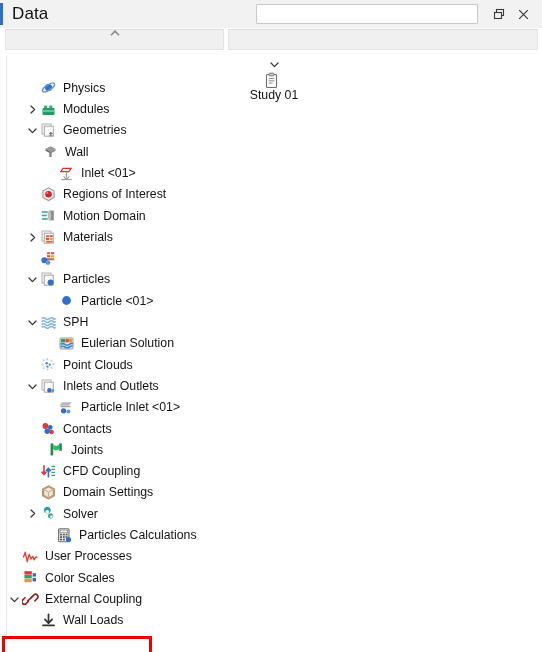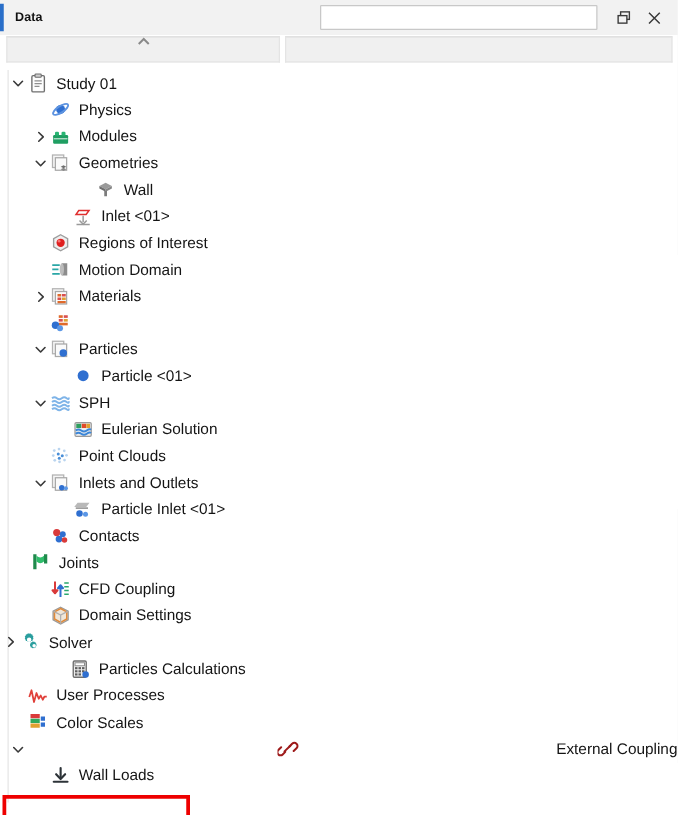--- a/index.html
+++ b/index.html
@@ -38,22 +38,22 @@
     align-items: center;
   }
   #title-accent {
     position: absolute;
     left: 0; top: 3px;
     width: 3px; height: 22px;
     background: #2a6fc9;
   }
   #panel-title {
     margin-left: 12px;
-    font-size: 10px;
-    font-weight: bold;
+    font-size: 17px;
+    font-weight: normal;
     color: #111111;
     letter-spacing: 0.1px;
   }
   #titlebar-spacer { flex: 1; }
 
   #search-input {
     width: 222px;
     height: 20px;
     box-sizing: border-box;
     border: 1px solid #c8c8c8;
@@ -204,21 +204,21 @@
         <path d="M3 6.2 L7 2.2 L11 6.2" fill="none" stroke="#8a8a8a" stroke-width="1.6"></path>
       </svg>
     </div>
     <div class="col" id="col-gap"></div>
     <div class="col" id="col-2"></div>
   </div>
 
   <div id="tree-wrap">
     <div id="tree-guide"></div>
     <div id="tree">
-        <div class="row" style="padding-left: 6px;">
+        <div class="row" style="padding-left: 6px; flex-direction: column;">
           <span class="twisty">
             <svg width="11" height="11" viewBox="0 0 11 11">
               <path d="M2 4 L5.5 7.6 L9 4" fill="none" stroke="#3a3a3a" stroke-width="1.3" stroke-linecap="round" stroke-linejoin="round"></path>
             </svg>
           </span>
           <span class="row-icon">
             <svg width="17" height="17" viewBox="0 0 17 17">
               <rect x="3.5" y="2.5" width="10" height="13" rx="1" fill="#fdfdfd" stroke="#6e6e6e" stroke-width="1.1"></rect>
               <rect x="6" y="1.2" width="5" height="2.6" rx="0.7" fill="#cfcfcf" stroke="#6e6e6e" stroke-width=".9"></rect>
               <path d="M5.6 6.6h5.8M5.6 8.8h5.8M5.6 11h4" stroke="#8e8e8e" stroke-width="1"></path>
@@ -261,21 +261,21 @@
           <span class="row-icon">
             <svg width="17" height="17" viewBox="0 0 17 17">
               <rect x="2" y="2" width="9" height="10" fill="#f6f6f6" stroke="#b2b2b2" stroke-width="1"></rect>
               <rect x="4.3" y="4.2" width="9" height="10" fill="#fafafa" stroke="#a8a8a8" stroke-width="1"></rect>
               <path d="M8.6 13.4l2.2-1.3 2.2 1.3-2.2 1.3z" fill="#8a8a8a"></path>
               <path d="M8.6 11.3l2.2-1.2 2.2 1.2-2.2 1.2z" fill="#6f6f6f"></path>
             </svg>
           </span>
           <span class="row-label">Geometries</span>
         </div>
-        <div class="row" style="padding-left: 60px; align-items: center;">
+        <div class="row" style="padding-left: 26px; align-items: center;">
           <span class="twisty empty"></span>
           <span class="row-icon">
             <svg width="17" height="17" viewBox="0 0 17 17">
               <path d="M8.5 3.2l5 2.6-5 2.6-5-2.6z" fill="#9a9a9a"></path>
               <path d="M3.5 5.8v2l5 2.6v-2z" fill="#6f6f6f"></path>
               <path d="M13.5 5.8v2l-5 2.6v-2z" fill="#868686"></path>
               <rect x="7.4" y="9.6" width="2.2" height="4.4" fill="#7c7c7c"></rect>
             </svg>
           </span>
           <span class="row-label">Wall</span>
@@ -457,21 +457,21 @@
           <span class="row-icon">
             <svg width="17" height="17" viewBox="0 0 17 17">
               <circle cx="5.4" cy="6" r="2.9" fill="#d93a3a"></circle>
               <circle cx="10.2" cy="7.4" r="2.4" fill="#2f6fd0"></circle>
               <circle cx="7.2" cy="11.2" r="2.7" fill="#2f6fd0"></circle>
               <circle cx="11.6" cy="12" r="2.2" fill="#d93a3a"></circle>
             </svg>
           </span>
           <span class="row-label">Contacts</span>
         </div>
-        <div class="row" style="padding-left: 8px;">
+        <div class="row" style="padding-left: 32px;">
           <span class="twisty empty"></span>
           <span class="row-icon">
             <svg width="17" height="17" viewBox="0 0 17 17">
               <rect x="2.6" y="2.4" width="2.6" height="12" fill="#1f8a4c"></rect>
               <path d="M5.2 3.6q3 2.6 6 0v4.6q-3 2.6-6 0z" fill="#2fbd6b"></path>
               <rect x="11.2" y="2.4" width="2.6" height="7.4" fill="#1f8a4c"></rect>
             </svg>
           </span>
           <span class="row-label">Joints</span>
         </div>
@@ -492,21 +492,21 @@
           <span class="twisty empty"></span>
           <span class="row-icon">
             <svg width="17" height="17" viewBox="0 0 17 17">
               <path d="M8.5 1.8l6 3.2v6.8l-6 3.4-6-3.4V5z" fill="#f0e6d8" stroke="#9a9a9a" stroke-width="1.1"></path>
               <path d="M8.5 2.8l4.9 2.7v5.7L8.5 14 3.6 11.2V5.5z" fill="none" stroke="#e08a3a" stroke-width="1.2"></path>
               <path d="M3 5.1l5.5 3 5.6-3M8.5 8.1v6.7" fill="none" stroke="#b0b0b0" stroke-width="1"></path>
             </svg>
           </span>
           <span class="row-label">Domain Settings</span>
         </div>
-        <div class="row" style="">
+        <div class="row" style="padding-left: 24px;">
           <span class="twisty">
             <svg width="11" height="11" viewBox="0 0 11 11">
               <path d="M4 2 L7.6 5.5 L4 9" fill="none" stroke="#3a3a3a" stroke-width="1.3" stroke-linecap="round" stroke-linejoin="round"></path>
             </svg>
           </span>
           <span class="row-icon">
             <svg width="17" height="17" viewBox="0 0 17 17">
               <g fill="#2a9e9e">
                 <path d="M6.4 1.6l.9.3.9-.3.7.8 1 .1.2 1 .7.7-.4.9.4.9-.7.7-.2 1-1 .1-.7.8-.9-.3-.9.3-.7-.8-1-.1-.2-1-.7-.7.4-.9-.4-.9.7-.7.2-1 1-.1z"></path>
               </g>
@@ -555,21 +555,21 @@
             <svg width="17" height="17" viewBox="0 0 17 17">
               <rect x="2.4" y="2.2" width="7.4" height="3.4" fill="#d93a3a"></rect>
               <rect x="2.4" y="6" width="7.4" height="3.4" fill="#2fa85c"></rect>
               <rect x="2.4" y="9.8" width="7.4" height="3.4" fill="#e0a030"></rect>
               <rect x="10.6" y="4.2" width="3.4" height="3.4" fill="#2f6fd0"></rect>
               <rect x="10.6" y="9" width="3.4" height="3.4" fill="#2f6fd0"></rect>
             </svg>
           </span>
           <span class="row-label">Color Scales</span>
         </div>
-        <div class="row" style="padding-left: 6px; justify-content: space-between;">
+        <div class="row" style="padding-left: 6px;">
           <span class="twisty">
             <svg width="11" height="11" viewBox="0 0 11 11">
               <path d="M2 4 L5.5 7.6 L9 4" fill="none" stroke="#3a3a3a" stroke-width="1.3" stroke-linecap="round" stroke-linejoin="round"></path>
             </svg>
           </span>
           <span class="row-icon">
             <svg width="17" height="17" viewBox="0 0 18 17">
               <path d="M6.6 10.6L4.4 12.8a2.6 2.6 0 01-3.7-3.7l2.4-2.4" fill="none" stroke="#9e1b1b" stroke-width="1.7" stroke-linecap="round"></path>
               <path d="M10.1 6.1l2.3-2.3a2.6 2.6 0 113.7 3.7l-2.4 2.4" fill="none" stroke="#9e1b1b" stroke-width="1.7" stroke-linecap="round"></path>
               <path d="M5.9 10.2l5-4.8" fill="none" stroke="#9e1b1b" stroke-width="1.7" stroke-linecap="round"></path>

